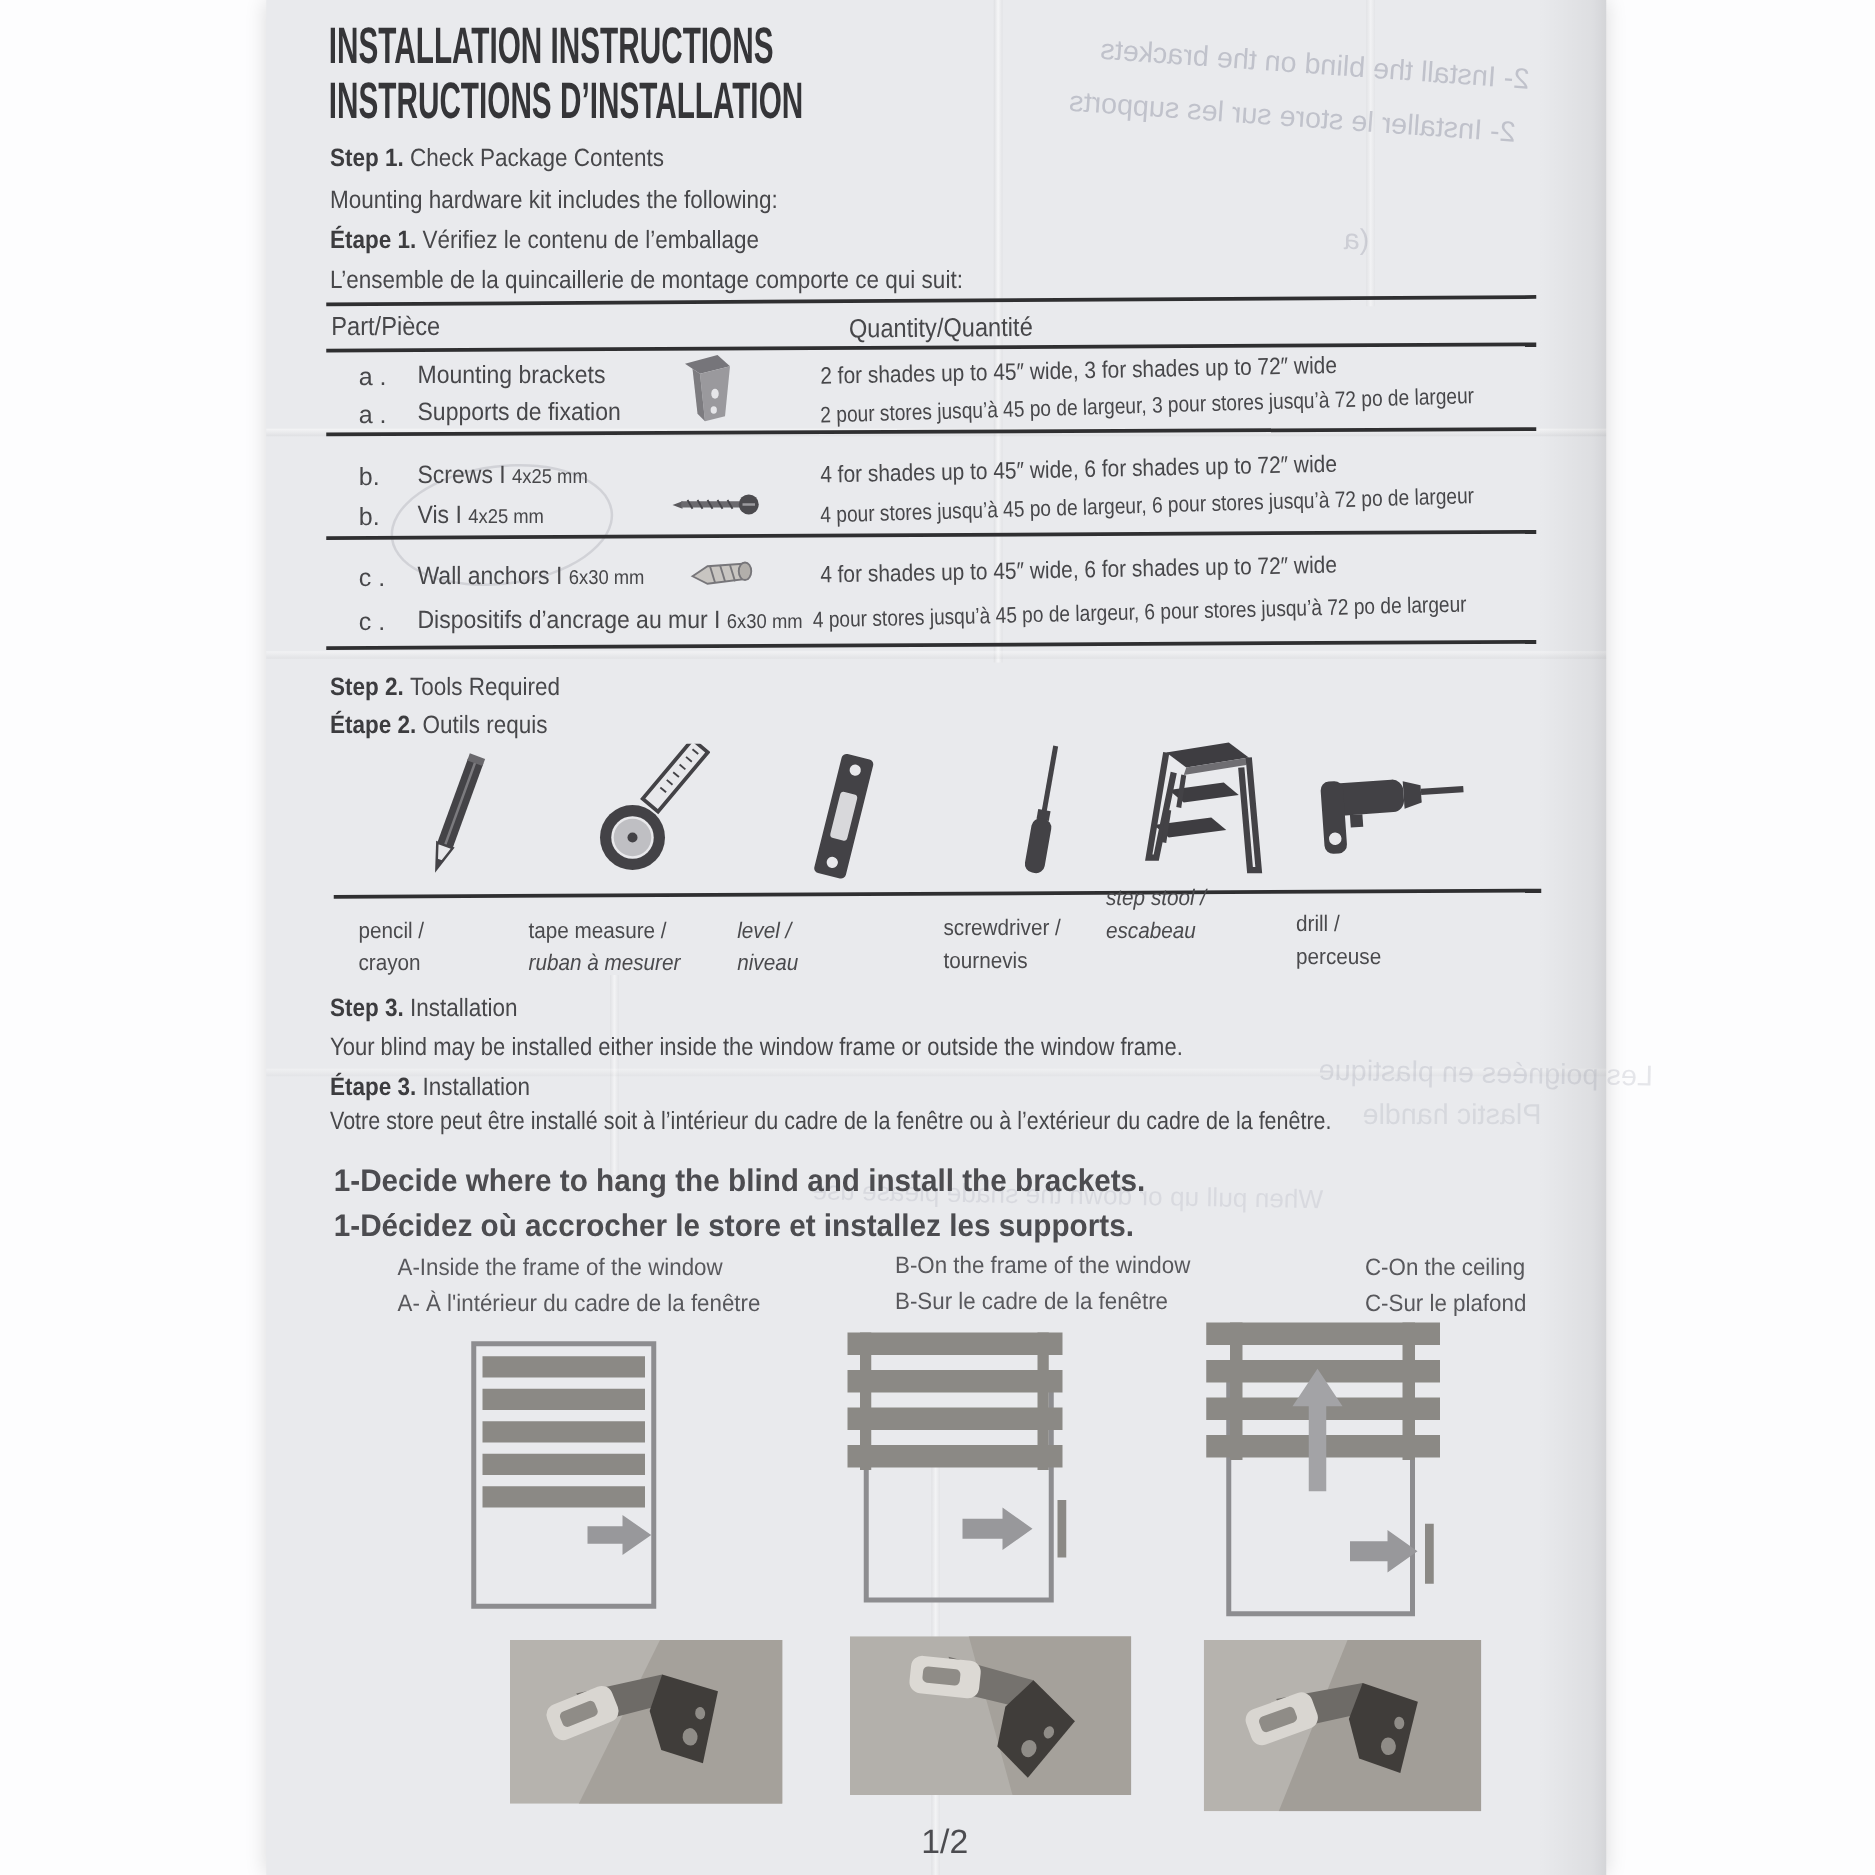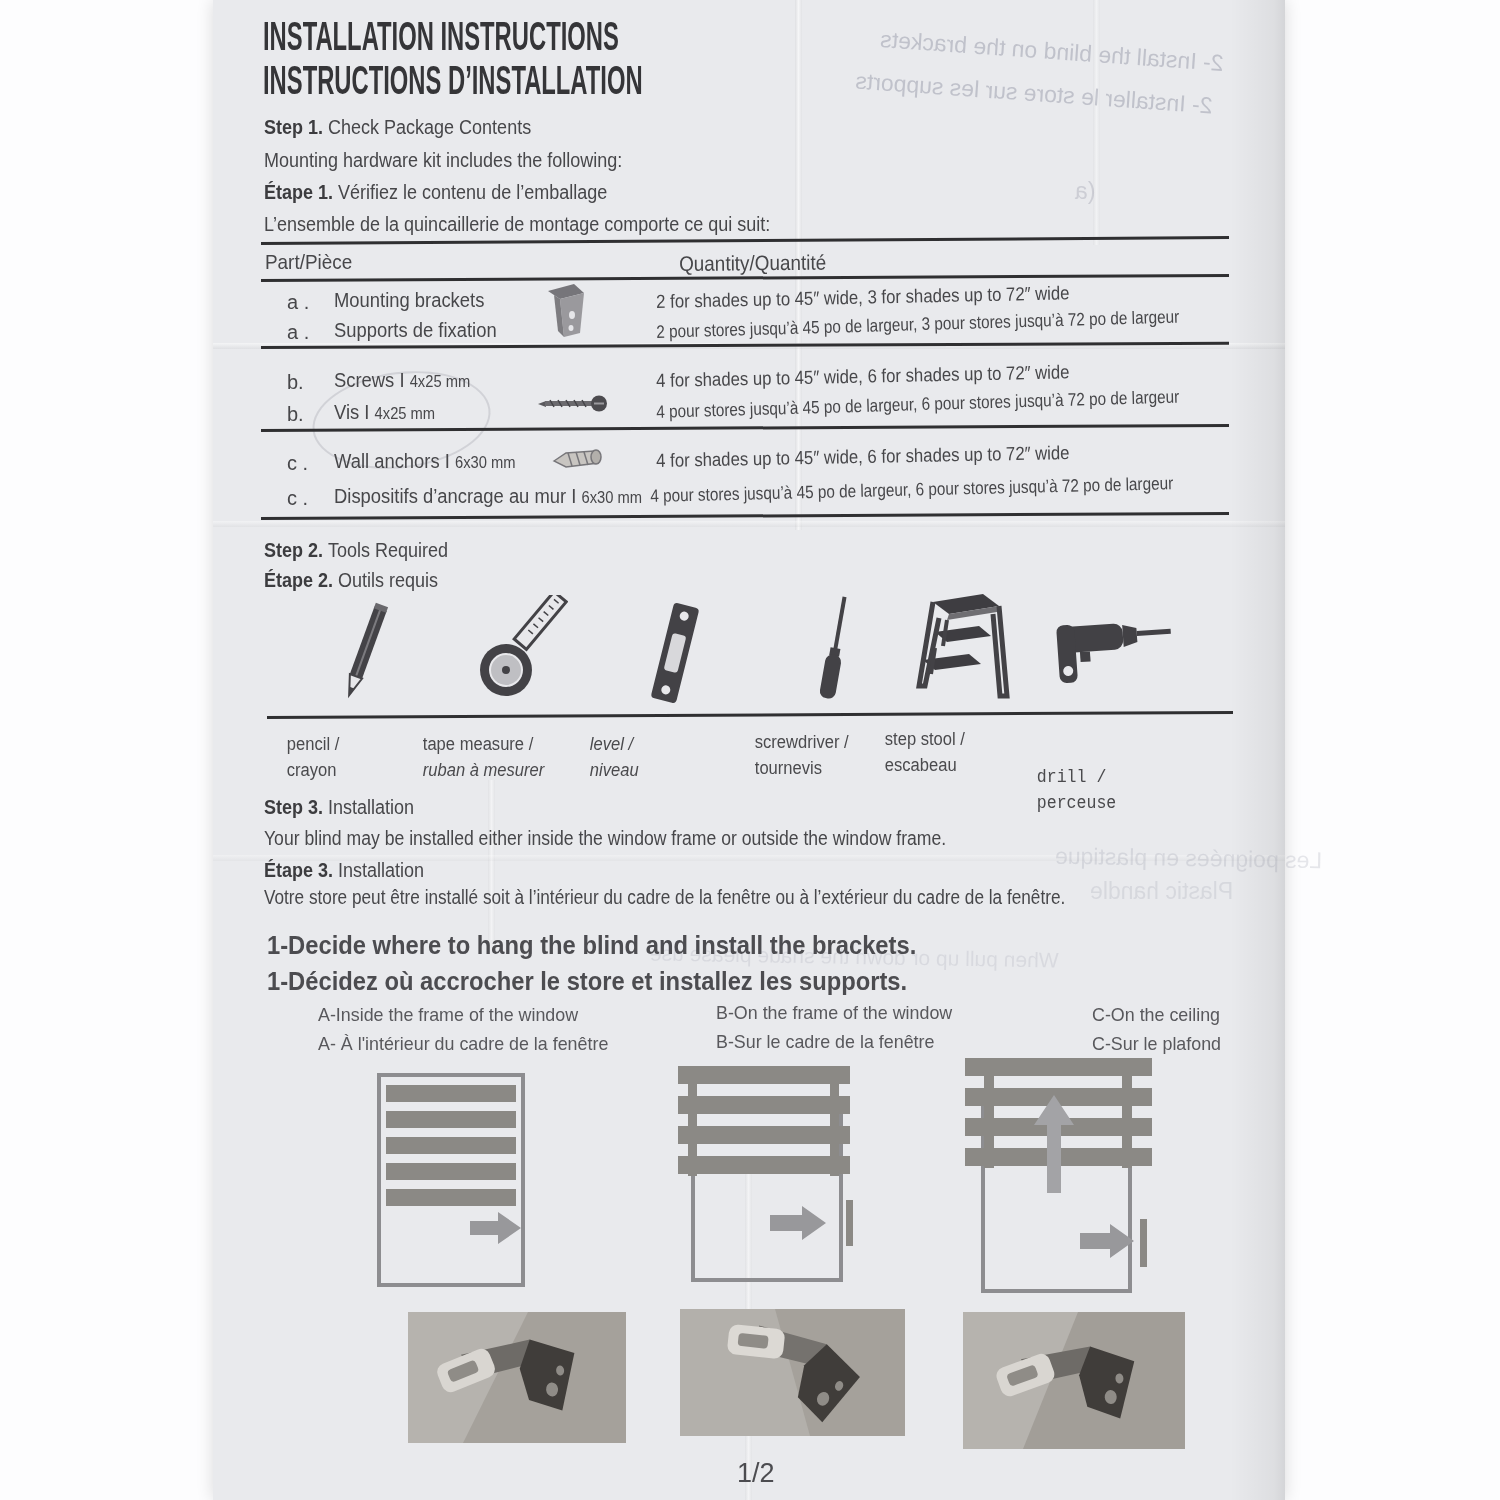--- a/index.html
+++ b/index.html
@@ -187,25 +187,25 @@
     <div class="l2" style="font-style:italic;">ruban à mesurer</div>
   </div>
   <div class="toolcol" style="left:583px;top:731px;font-style:italic;">
     <div class="l1">level /</div>
     <div class="l2">niveau</div>
   </div>
   <div class="toolcol" style="left:748px;top:729px;">
     <div class="l1">screwdriver /</div>
     <div class="l2">tournevis</div>
   </div>
-  <div class="toolcol" style="left:878px;top:726px;">
+  <div class="toolcol" style="left:878px;top:705px;font-style:italic;">
     <div class="l1">step stool /</div>
     <div class="l2">escabeau</div>
   </div>
-  <div class="toolcol" style="left:1030px;top:764px;font-family:Liberation Mono, monospace;">
+  <div class="toolcol" style="left:1030px;top:726px;">
     <div class="l1">drill /</div>
     <div class="l2">perceuse</div>
   </div>
 
   <div class="txt" style="left:264px;top:796px;font-size:20px;transform:scaleX(0.9);"><span class="bold">Step 3.</span>&nbsp;<span>Installation</span></div>
   <div class="txt" style="left:264px;top:827px;font-size:20px;transform:scaleX(0.88);">Your blind may be installed either inside the window frame or outside the window frame.</div>
   <div class="txt" style="left:264px;top:859px;font-size:20px;transform:scaleX(0.9);"><span class="bold">Étape 3.</span>&nbsp;<span>Installation</span></div>
   <div class="txt" style="left:264px;top:886px;font-size:20px;transform:scaleX(0.86);">Votre store peut être installé soit à l’intérieur du cadre de la fenêtre ou à l’extérieur du cadre de la fenêtre.</div>
 
   <div class="txt bold" style="left:267px;top:931px;font-size:25px;color:#4c4c50;transform:scaleX(0.95);">1-Decide where to hang the blind and install the brackets.</div>

